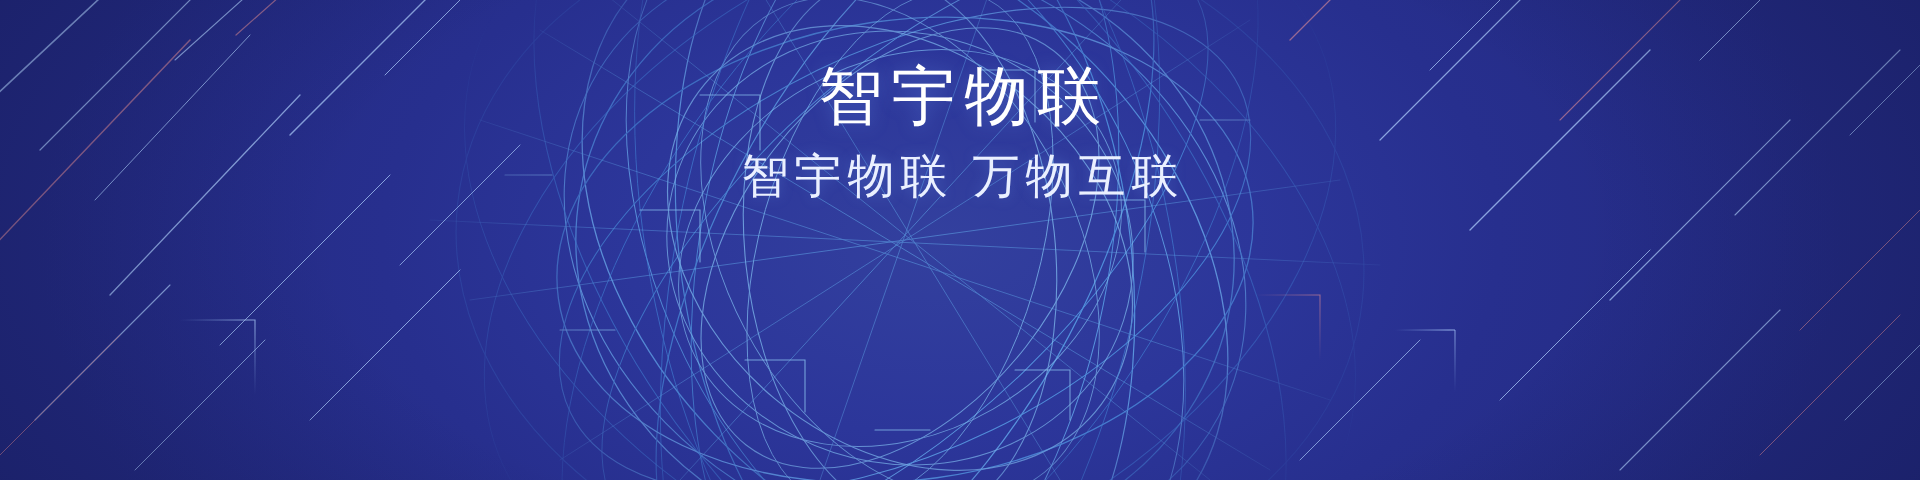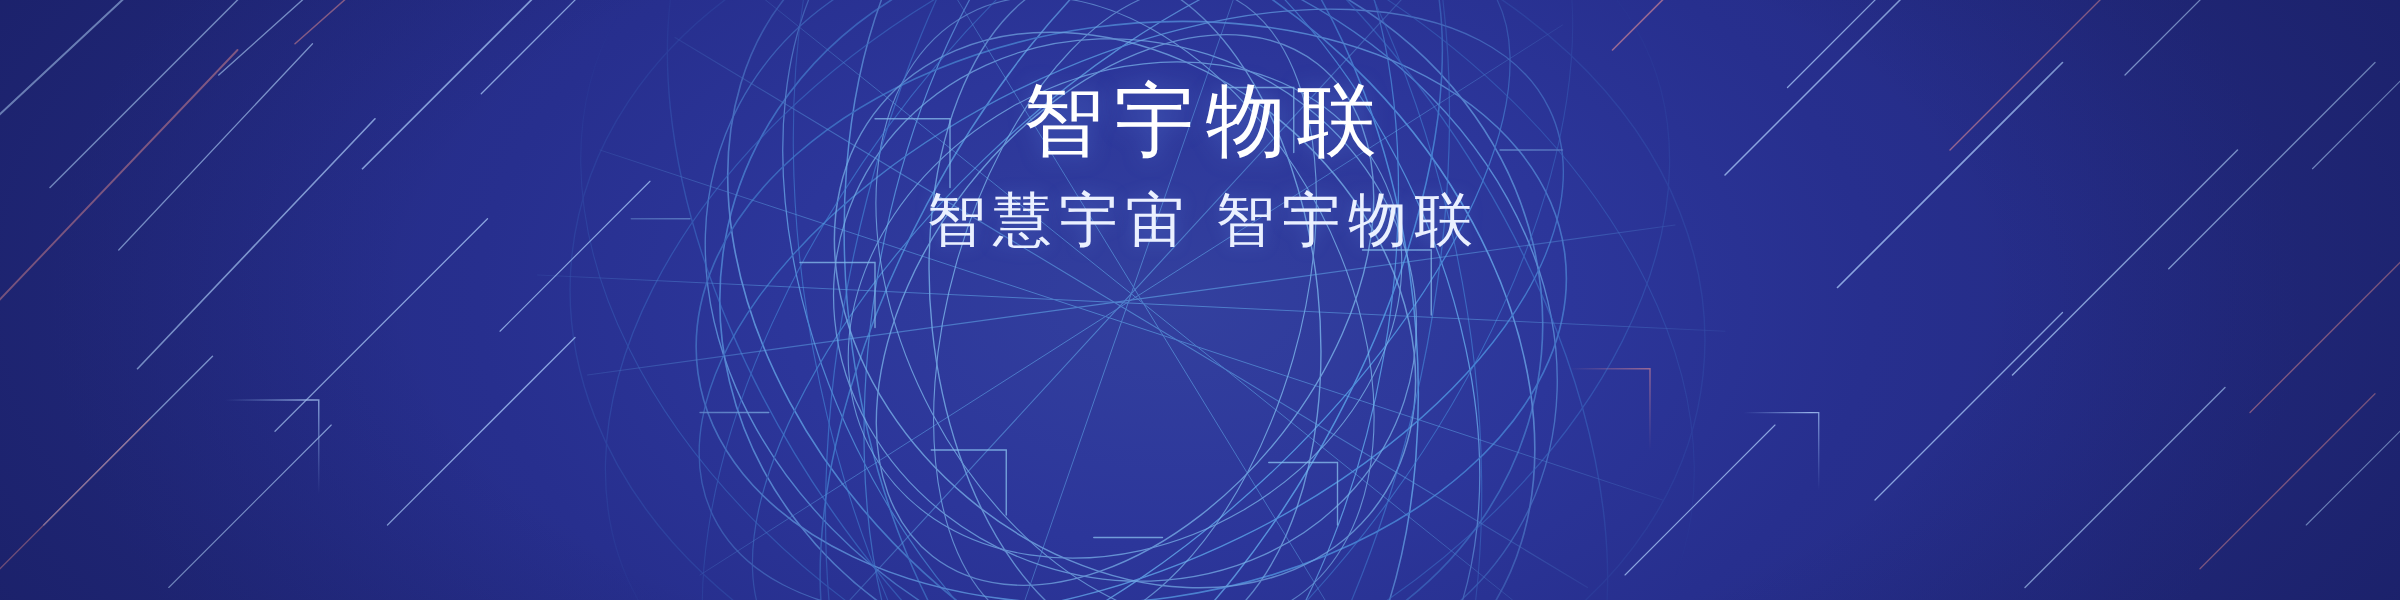--- a/index.html
+++ b/index.html
@@ -226,17 +226,17 @@
       </g>
     </svg>
   </div>
 
   <div class="vignette"></div>
 
   <div class="content">
 
     <div class="title">智宇物联</div>
 
-    <div class="subtitle">智慧宇宙 智宇物联</div>
+    <div class="subtitle">智宇物联 万物互联</div>
 
 
   </div>
 </div>
 
 </body></html>

